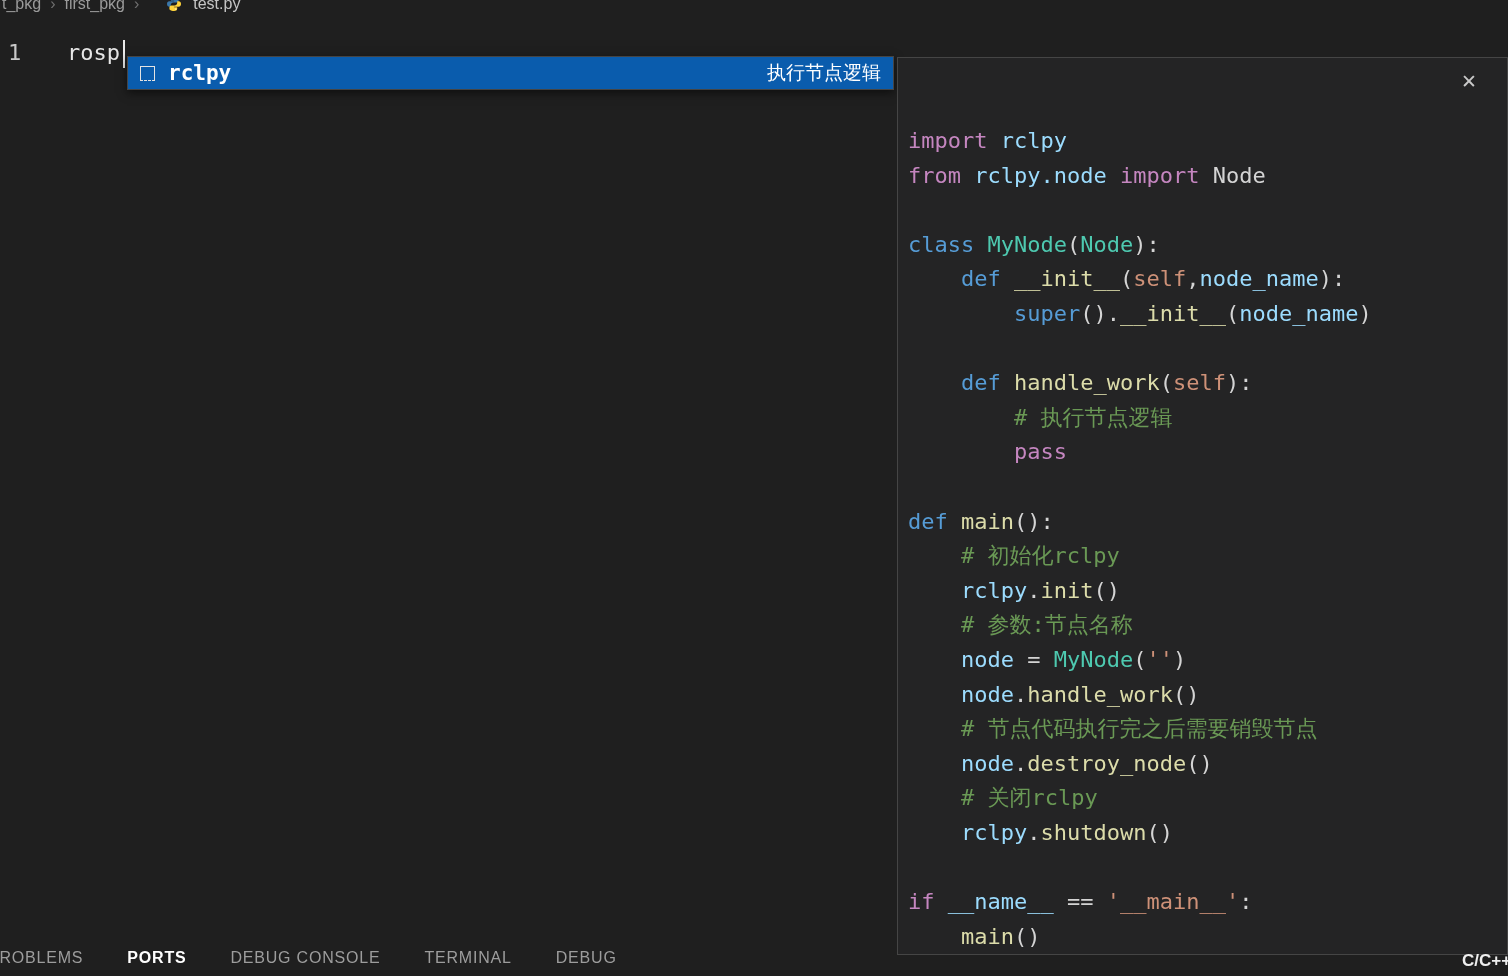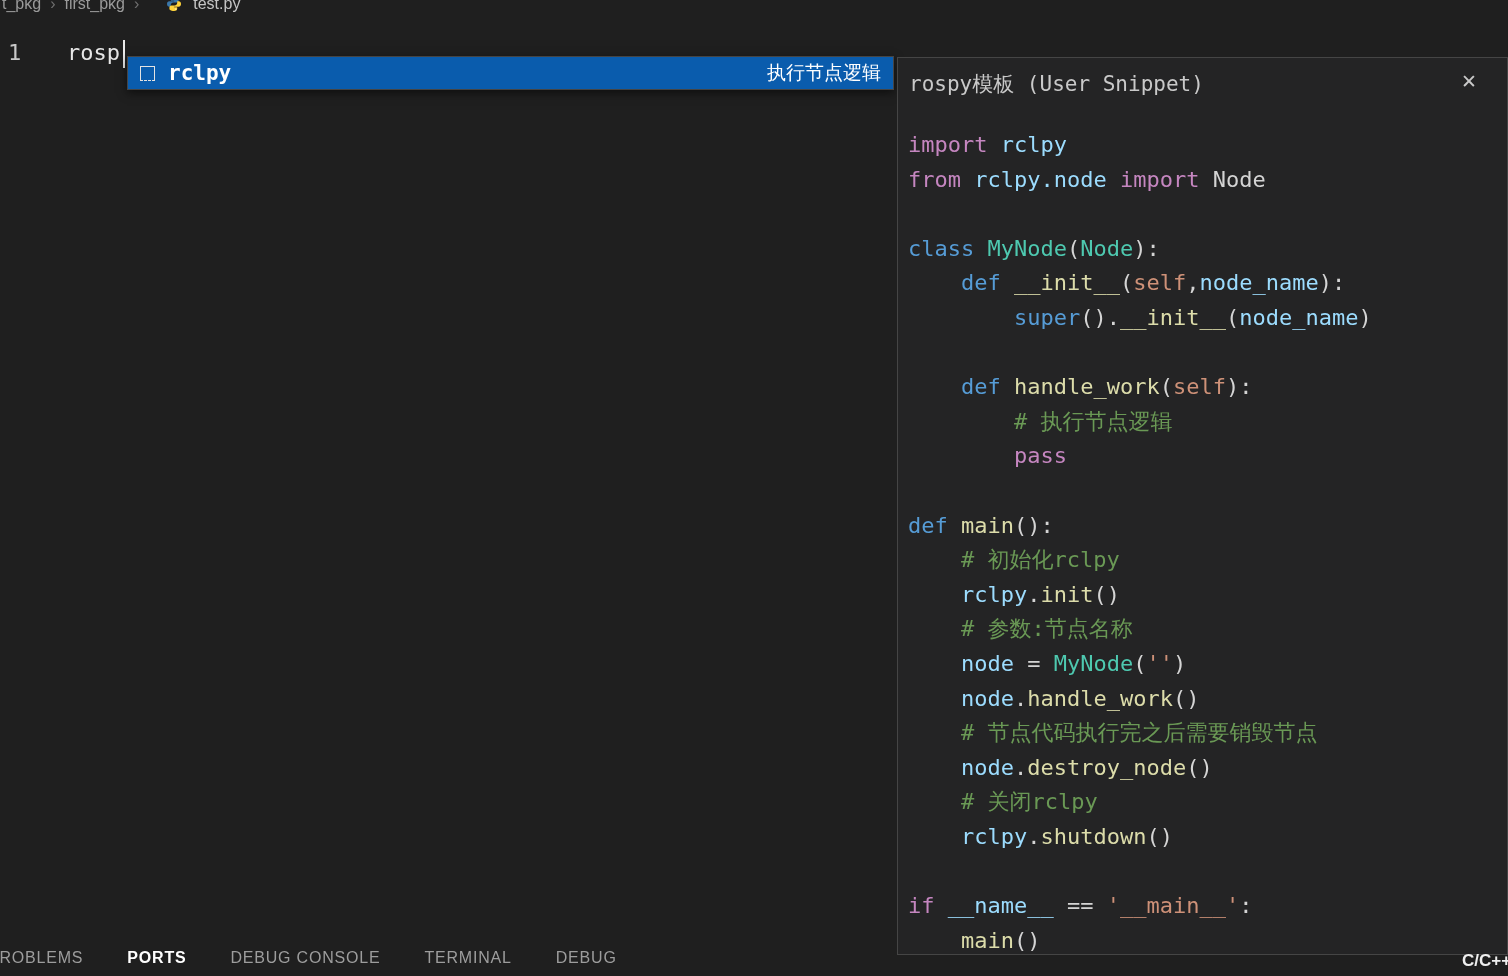--- a/index.html
+++ b/index.html
@@ -117,21 +117,20 @@
 <div class="suggest-widget">
   <div class="suggest-row" style="background: rgb(10, 92, 173);">
     <span class="snippet-icon"></span>
     <span class="suggest-label">rclpy</span>
     <span class="suggest-detail">执行节点逻辑</span>
   </div>
 </div>
 
 <div class="doc-panel">
   <div class="doc-header">
-    <span class="doc-title">rospy模板 (User Snippet)</span>
     <span class="doc-close">✕</span>
   </div>
   <div class="doc-code"><div class="code-line"><span style="color: rgb(197, 134, 192);">import </span><span style="color: rgb(156, 220, 254);">rclpy</span></div><div class="code-line"><span style="color: rgb(197, 134, 192);">from </span><span style="color: rgb(156, 220, 254);">rclpy.node</span><span style="color: rgb(212, 212, 212);"> </span><span style="color: rgb(197, 134, 192);">import </span><span style="color: rgb(212, 212, 212);">Node</span></div><div class="code-line">&nbsp;</div><div class="code-line"><span style="color: rgb(86, 156, 214);">class </span><span style="color: rgb(78, 201, 176);">MyNode</span><span style="color: rgb(212, 212, 212);">(</span><span style="color: rgb(78, 201, 176);">Node</span><span style="color: rgb(212, 212, 212);">):</span></div><div class="code-line"><span style="color: rgb(212, 212, 212);">    </span><span style="color: rgb(86, 156, 214);">def </span><span style="color: rgb(220, 220, 170);">__init__</span><span style="color: rgb(212, 212, 212);">(</span><span style="color: rgb(206, 145, 120);">self</span><span style="color: rgb(212, 212, 212);">,</span><span style="color: rgb(156, 220, 254);">node_name</span><span style="color: rgb(212, 212, 212);">):</span></div><div class="code-line"><span style="color: rgb(212, 212, 212);">        </span><span style="color: rgb(86, 156, 214);">super</span><span style="color: rgb(212, 212, 212);">().</span><span style="color: rgb(220, 220, 170);">__init__</span><span style="color: rgb(212, 212, 212);">(</span><span style="color: rgb(156, 220, 254);">node_name</span><span style="color: rgb(212, 212, 212);">)</span></div><div class="code-line">&nbsp;</div><div class="code-line"><span style="color: rgb(212, 212, 212);">    </span><span style="color: rgb(86, 156, 214);">def </span><span style="color: rgb(220, 220, 170);">handle_work</span><span style="color: rgb(212, 212, 212);">(</span><span style="color: rgb(206, 145, 120);">self</span><span style="color: rgb(212, 212, 212);">):</span></div><div class="code-line"><span style="color: rgb(212, 212, 212);">        </span><span style="color: rgb(106, 153, 85);"># 执行节点逻辑</span></div><div class="code-line"><span style="color: rgb(212, 212, 212);">        </span><span style="color: rgb(197, 134, 192);">pass</span></div><div class="code-line">&nbsp;</div><div class="code-line"><span style="color: rgb(86, 156, 214);">def </span><span style="color: rgb(220, 220, 170);">main</span><span style="color: rgb(212, 212, 212);">():</span></div><div class="code-line"><span style="color: rgb(212, 212, 212);">    </span><span style="color: rgb(106, 153, 85);"># 初始化rclpy</span></div><div class="code-line"><span style="color: rgb(212, 212, 212);">    </span><span style="color: rgb(156, 220, 254);">rclpy</span><span style="color: rgb(212, 212, 212);">.</span><span style="color: rgb(220, 220, 170);">init</span><span style="color: rgb(212, 212, 212);">()</span></div><div class="code-line"><span style="color: rgb(212, 212, 212);">    </span><span style="color: rgb(106, 153, 85);"># 参数:节点名称</span></div><div class="code-line"><span style="color: rgb(212, 212, 212);">    </span><span style="color: rgb(156, 220, 254);">node</span><span style="color: rgb(212, 212, 212);"> = </span><span style="color: rgb(78, 201, 176);">MyNode</span><span style="color: rgb(212, 212, 212);">(</span><span style="color: rgb(206, 145, 120);">''</span><span style="color: rgb(212, 212, 212);">)</span></div><div class="code-line"><span style="color: rgb(212, 212, 212);">    </span><span style="color: rgb(156, 220, 254);">node</span><span style="color: rgb(212, 212, 212);">.</span><span style="color: rgb(220, 220, 170);">handle_work</span><span style="color: rgb(212, 212, 212);">()</span></div><div class="code-line"><span style="color: rgb(212, 212, 212);">    </span><span style="color: rgb(106, 153, 85);"># 节点代码执行完之后需要销毁节点</span></div><div class="code-line"><span style="color: rgb(212, 212, 212);">    </span><span style="color: rgb(156, 220, 254);">node</span><span style="color: rgb(212, 212, 212);">.</span><span style="color: rgb(220, 220, 170);">destroy_node</span><span style="color: rgb(212, 212, 212);">()</span></div><div class="code-line"><span style="color: rgb(212, 212, 212);">    </span><span style="color: rgb(106, 153, 85);"># 关闭rclpy</span></div><div class="code-line"><span style="color: rgb(212, 212, 212);">    </span><span style="color: rgb(156, 220, 254);">rclpy</span><span style="color: rgb(212, 212, 212);">.</span><span style="color: rgb(220, 220, 170);">shutdown</span><span style="color: rgb(212, 212, 212);">()</span></div><div class="code-line">&nbsp;</div><div class="code-line"><span style="color: rgb(197, 134, 192);">if </span><span style="color: rgb(156, 220, 254);">__name__</span><span style="color: rgb(212, 212, 212);"> == </span><span style="color: rgb(206, 145, 120);">'__main__'</span><span style="color: rgb(212, 212, 212);">:</span></div><div class="code-line"><span style="color: rgb(212, 212, 212);">    </span><span style="color: rgb(220, 220, 170);">main</span><span style="color: rgb(212, 212, 212);">()</span></div></div>
 </div>
 
 <div class="panel-tabs">
   <span class="ptab">PROBLEMS</span>
   <span class="ptab active">PORTS</span>
   <span class="ptab">DEBUG CONSOLE</span>
   <span class="ptab">TERMINAL</span>

